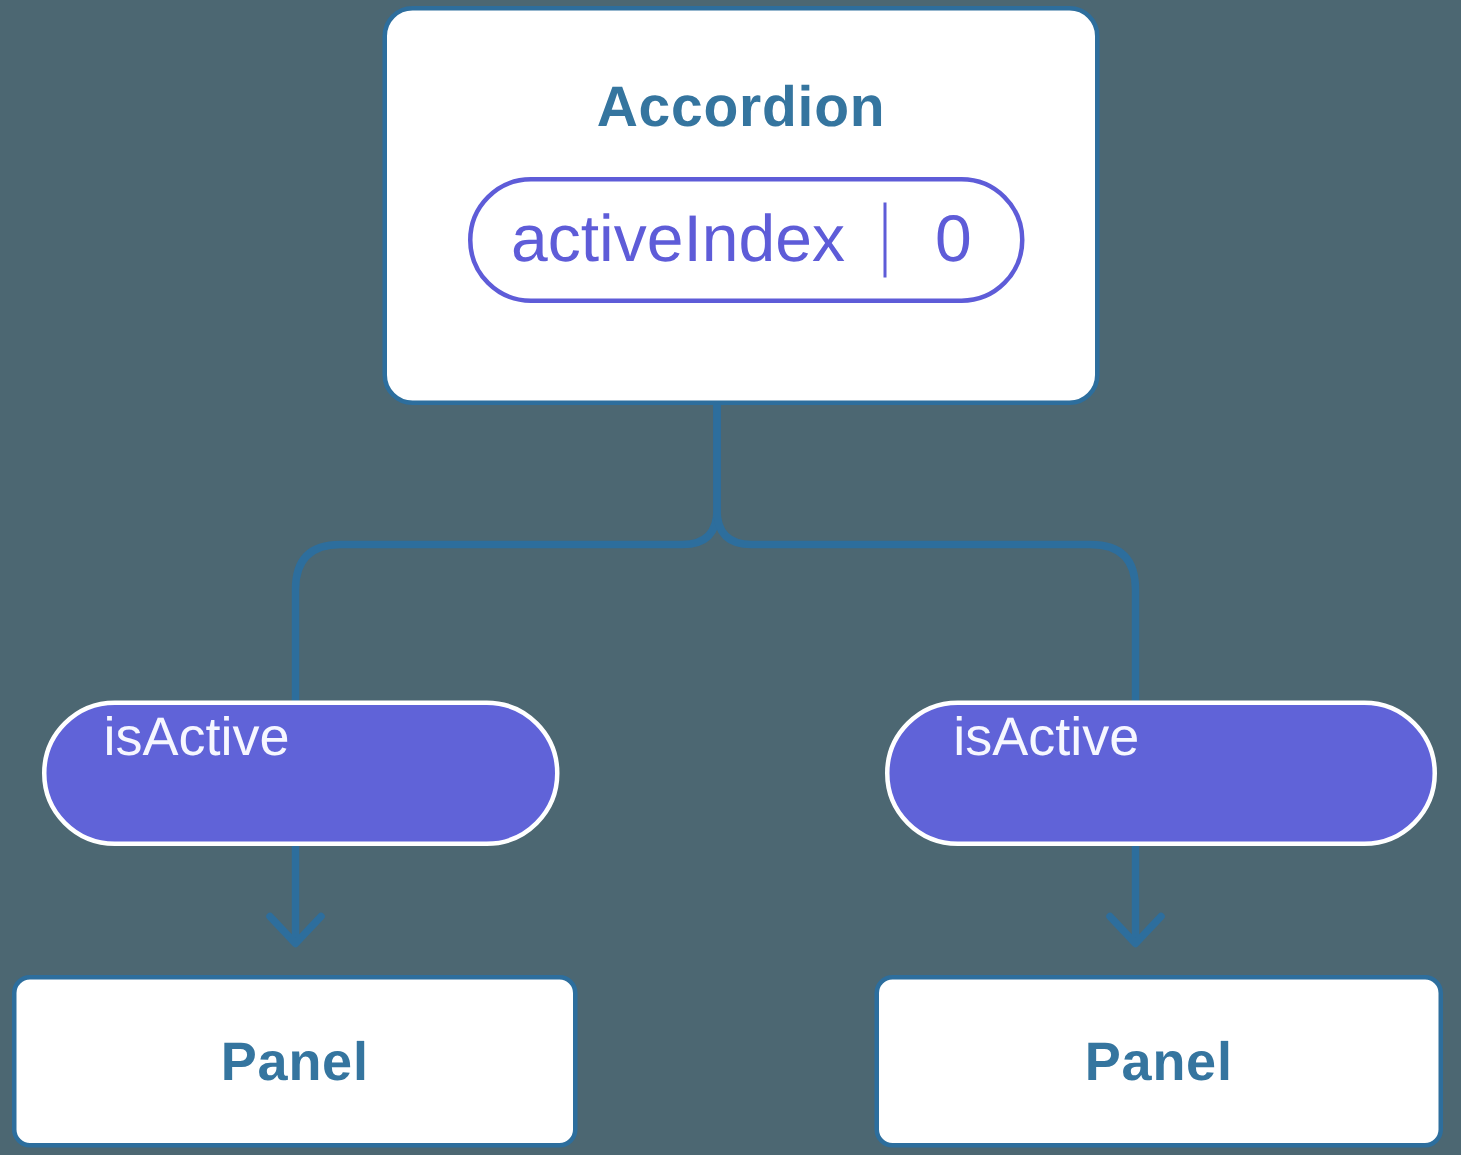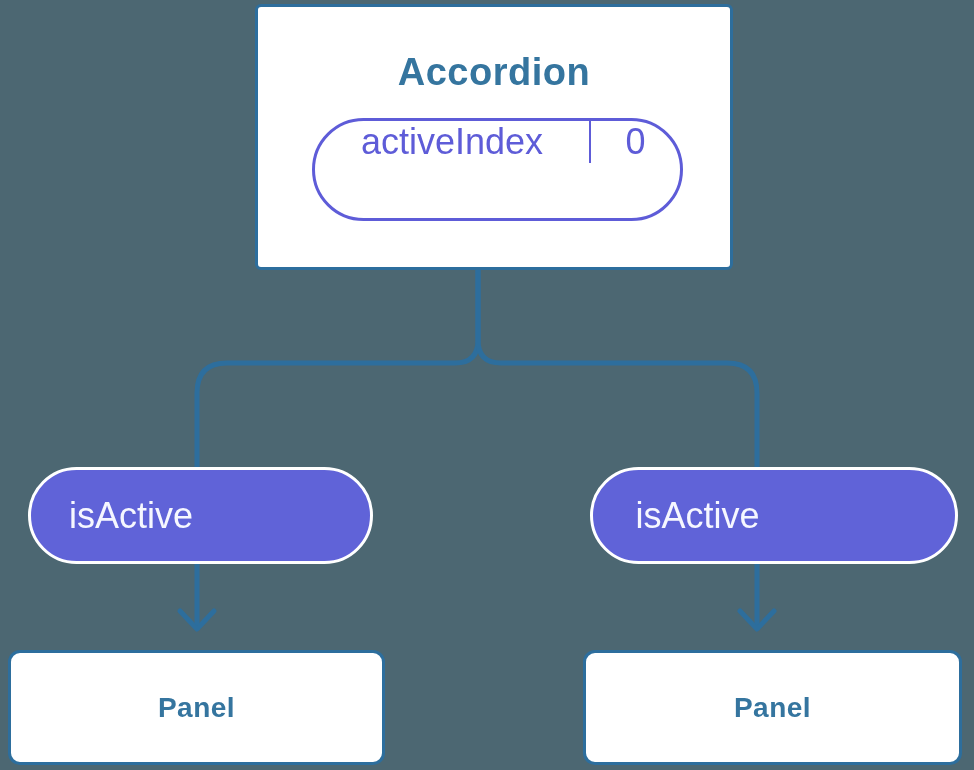--- a/index.html
+++ b/index.html
@@ -24,40 +24,40 @@
     background:var(--background);
   }
   .connectors{
     position:absolute;left:0;top:0;width:974px;height:770px;
   }
   .root-box{
     position:absolute;
     left:255px;top:4px;width:478px;height:266px;
     background:var(--node-background);
     border:3px solid var(--line-blue);
-    border-radius:6px;
+    border-radius:20px;
   }
   .root-title{
     padding-top:44px;
     text-align:center;
     font-size:38px;
     font-weight:600;
     letter-spacing:0.5px;
     color:var(--label-blue);
   }
   .prop-pill{
     position:absolute;
-    left:54px;top:111px;width:371px;height:103px;
+    left:54px;top:111px;width:371px;height:84px;
     border:3px solid var(--pill-purple-outline);
     border-radius:52px;
     background:var(--node-background);
     display:flex;
-    align-items:flex-start;
+    align-items:center;
     color:var(--pill-purple-outline);
-    font-size:36px;
+    font-size:44px;
     font-weight:500;
   }
   .prop-pill .pill-name{
     width:274px;
     display:flex;align-items:center;justify-content:center;
   }
   .prop-pill .pill-value{
     flex:1;
     border-left:2px solid var(--pill-purple-outline);
     display:flex;align-items:center;justify-content:center;
@@ -66,41 +66,42 @@
     position:absolute;
     height:97px;
     background:var(--pill-purple-fill);
     border:3px solid #FFFFFF;
     border-radius:49px;
     display:flex;
     align-items:stretch;
     color:var(--pill-text-light);
     font-size:36px;
     font-weight:500;
+    flex-direction:column;
   }
   .state-pill .pill-name{
     display:flex;align-items:center;justify-content:center;
   }
   .state-pill .pill-value{
     flex:1;
     border-left:2px solid #FFFFFF;
     display:flex;align-items:center;justify-content:center;
   }
   .state-pill-left{left:28px;top:467px;width:345px;}
   .state-pill-left .pill-name{width:200px;}
   .state-pill-right{left:590px;top:467px;width:368px;}
   .state-pill-right .pill-name{width:209px;}
   .panel-box{
     position:absolute;
     top:650px;height:115px;
     background:var(--node-background);
     border:3px solid var(--line-blue);
     border-radius:12px;
     display:flex;align-items:center;justify-content:center;
-    font-size:28px;
+    font-size:36px;
     font-weight:600;
     letter-spacing:0.5px;
     color:var(--label-blue);
   }
   .panel-box-left{left:8px;width:377px;}
   .panel-box-right{left:583px;width:379px;}
 </style>
 </head>
 <body>
 

